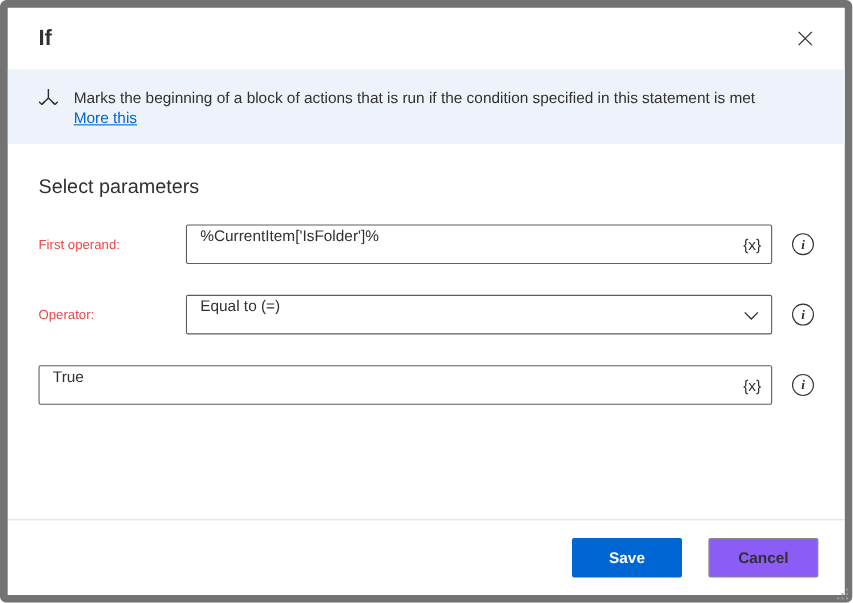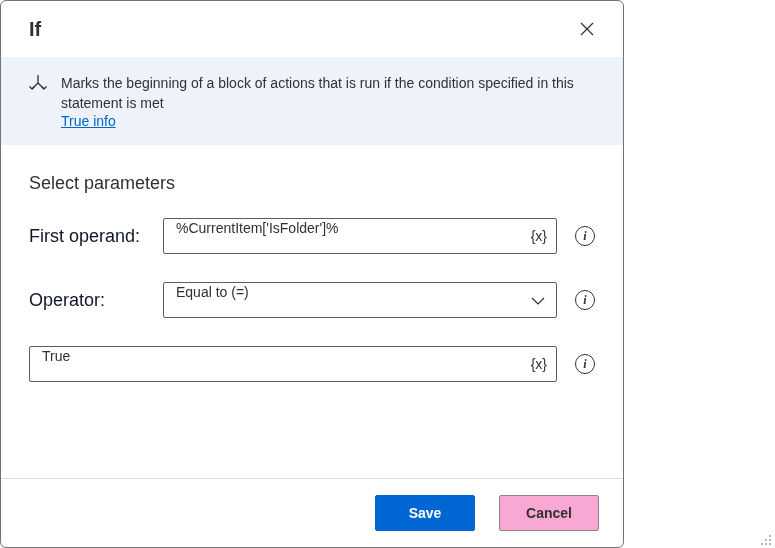--- a/index.html
+++ b/index.html
@@ -10,23 +10,23 @@
     body {
       font-family: "Segoe UI", -apple-system, sans-serif;
       font-size: 14px;
       color: #323130;
       background: #fff;
       width: 775px;
       height: 548px;
       position: relative;
     }
     .dialog {
-      width: 624px;
+      width: 775px;
       height: 548px;
-      border: 1px solid #737373;
+      border: 7px solid #737373;
       border-radius: 6px;
       display: flex;
       flex-direction: column;
       overflow: hidden;
     }
     .header {
       display: flex;
       justify-content: space-between;
       align-items: center;
       padding: 16px 24px 16px 28px;
@@ -80,22 +80,22 @@
     }
     .param-row {
       display: flex;
       align-items: center;
       margin-bottom: 28px;
       gap: 12px;
     }
     .param-label {
       width: 122px;
       flex-shrink: 0;
-      font-size: 18px;
-      color: #0f172a;
+      font-size: 12px;
+      color: #ef4444;
     }
     .input-wrapper {
       flex: 1;
       position: relative;
       display: flex;
       align-items: center;
     }
     .text-input, .select-input {
       width: 100%;
       height: 36px;
@@ -164,21 +164,21 @@
       cursor: pointer;
       font-family: inherit;
       margin-left: 12px;
     }
     .btn-primary {
       background: #0066d3;
       color: #fff;
       border: 1px solid #0066d3;
     }
     .btn-secondary {
-      background: #f9a8d4;
+      background: #8b5cf6;
       color: #323130;
       border: 1px solid #8a8886;
     }
     .resize-grip {
       position: absolute;
       bottom: 3px;
       right: 3px;
       width: 12px;
       height: 12px;
     }
@@ -200,21 +200,21 @@
     <span class="desc-icon">
       <svg width="18" height="20" viewBox="0 0 18 20">
         <path d="M9 0 L9 8 M9 8 L3 14 M9 8 L15 14" stroke="#323130" stroke-width="1.3" fill="none"></path>
         <path d="M3 14 L0.5 11.5 M3 14 L5.5 11.5" stroke="#323130" stroke-width="1.3" fill="none"></path>
         <path d="M15 14 L12.5 11.5 M15 14 L17.5 11.5" stroke="#323130" stroke-width="1.3" fill="none"></path>
       </svg>
     </span>
     <div>
       <span class="desc-text">Marks the beginning of a block of actions that is run if the condition specified in this statement is met</span>
       <br>
-      <a class="more-info">True info</a>
+      <a class="more-info">More this</a>
     </div>
   </div>
 
   <div class="content">
     <div class="section-title">Select parameters</div>
 
     <div class="param-row">
       <div class="param-label">First operand:</div>
       <div class="input-wrapper">
         <input type="text" class="text-input" value="%CurrentItem['IsFolder']%" style="">

